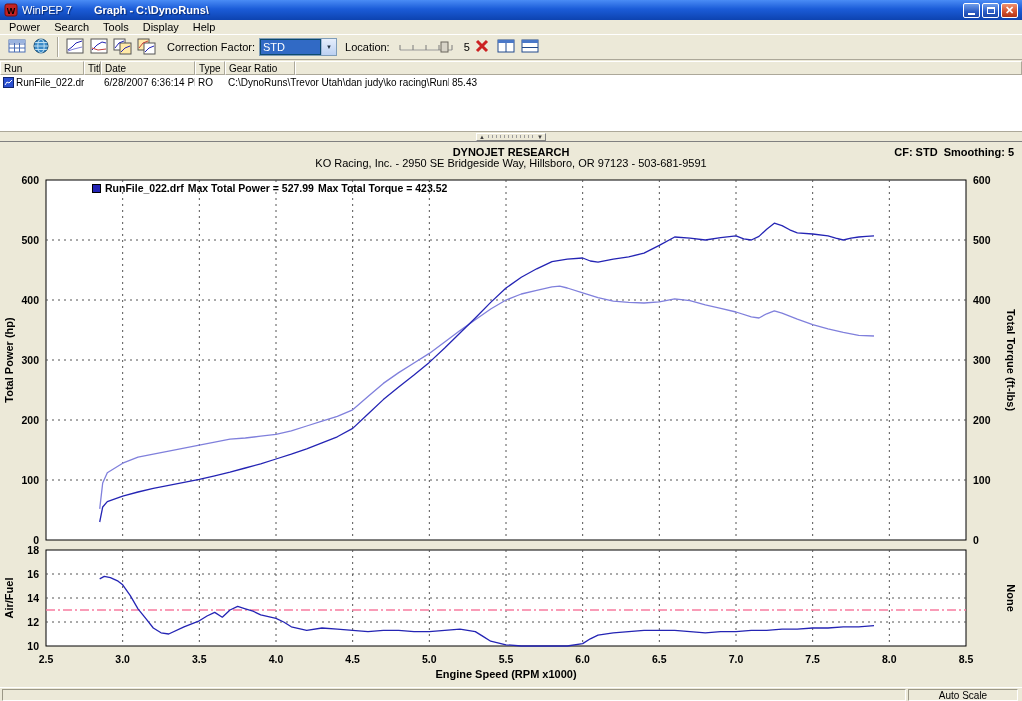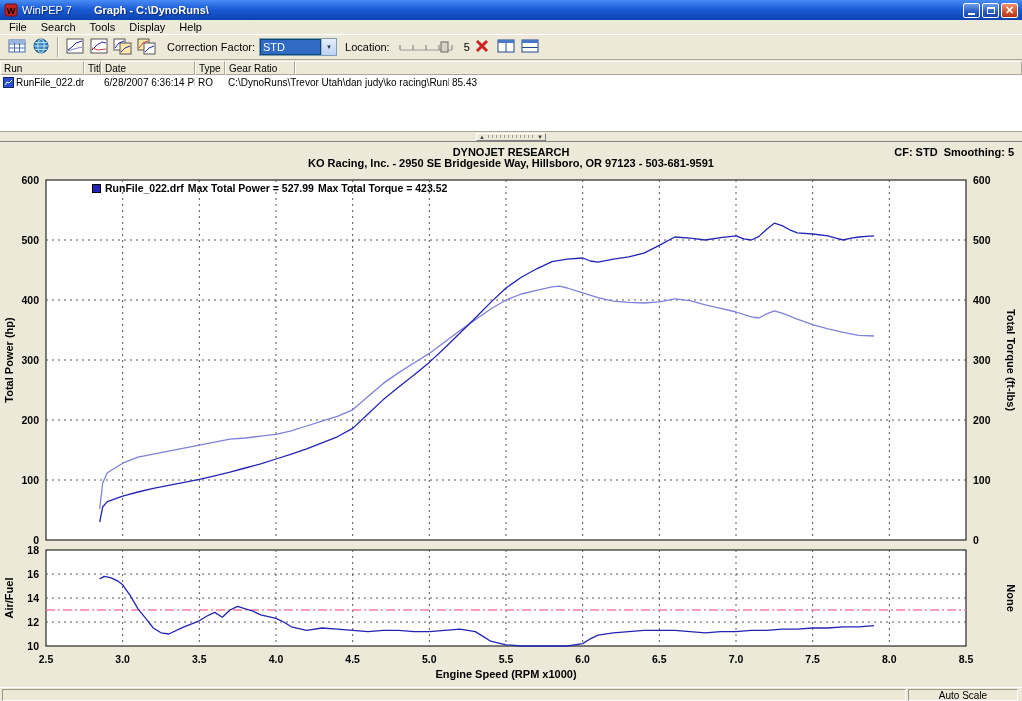--- a/index.html
+++ b/index.html
@@ -67,21 +67,21 @@
   .grip .arr { font-size:6px; line-height:6px; color:#404040; }
   .grip .dots { flex:1; height:3px; margin:0 3px;
     background:repeating-linear-gradient(90deg,#9a9a9a 0 1px,transparent 1px 4px); }
 
   
   .graphpanel { position:absolute; top:141px; left:0; width:1022px; height:546px;
     background:#ece9d8; border-top:1px solid #808080; }
   .gh1 { position:absolute; top:4px; left:0; width:100%; text-align:center;
     font-weight:bold; font-size:11px; }
   .gh2 { position:absolute; top:15px; left:0; width:100%; text-align:center;
-    font-weight:bold; font-size:11px; }
+    font-weight:normal; font-size:11px; }
   .cfnote { position:absolute; top:4px; right:8px; font-weight:bold; font-size:11px; white-space:pre; }
   .legend { position:absolute; top:40px; left:92px; display:flex; align-items:center;
     gap:4px; font-weight:bold; font-size:10.5px; z-index:5; }
   .swatch { width:9px; height:9px; background:#2424b4; border:1px solid #000; display:inline-block; }
   .chartsvg { position:absolute; top:28px; left:0; }
   svg text { font-family:"Liberation Sans", sans-serif; font-weight:bold; fill:#000; }
 
   
   .statusbar { position:absolute; top:687px; left:0; width:1022px; height:14px;
     background:#ece9d8; border-top:1px solid #fff; }
@@ -111,21 +111,21 @@
       <span class="wbtn blue">
           <span class="g-max"></span>
         </span>
       <span class="wbtn red">
           <span class="g-close">✕</span>
         </span>
     </span>
   </div>
 
   <div class="menubar">
-    <span class="menuitem">File</span>
+    <span class="menuitem">Power</span>
     <span class="menuitem">Search</span>
     <span class="menuitem">Tools</span>
     <span class="menuitem">Display</span>
     <span class="menuitem">Help</span>
   </div>
 
   <div class="toolbar">
     <span class="tbtn">
       <span><svg width="18" height="18">
             <rect x="1" y="3" width="16" height="12" fill="#fff" stroke="#4a6fb5"></rect>

